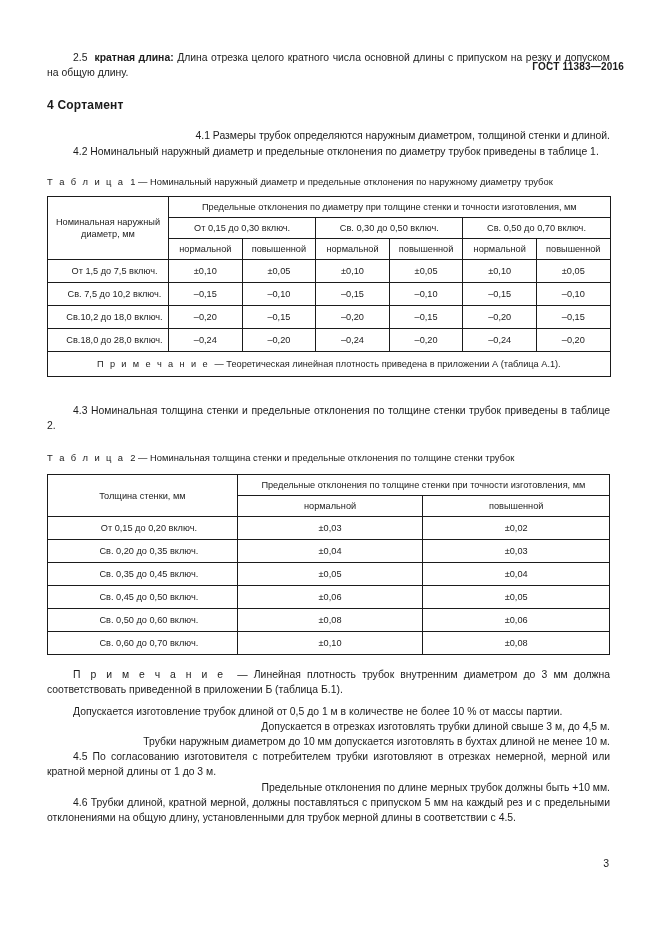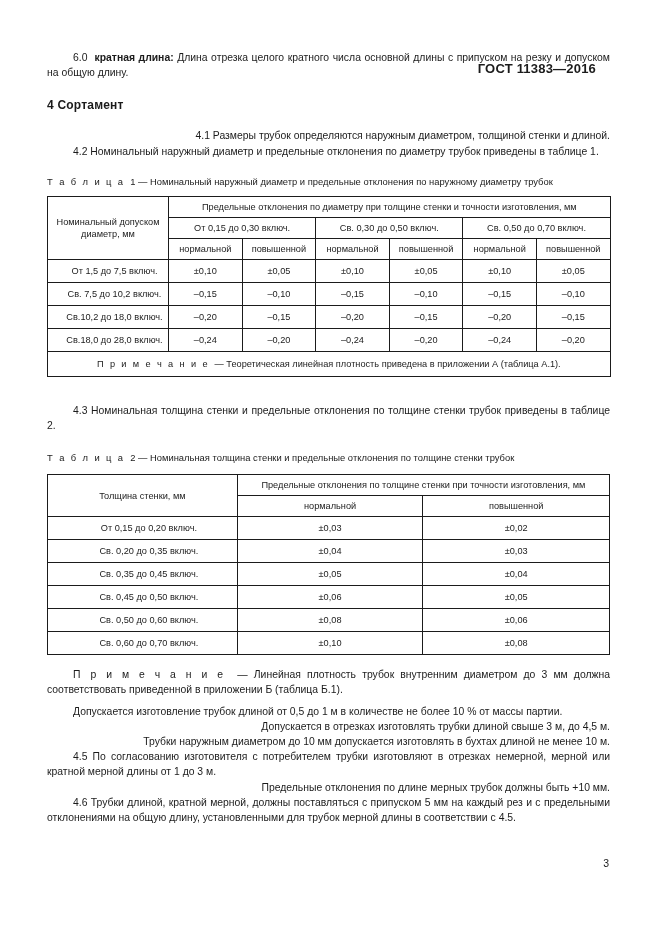--- a/index.html
+++ b/index.html
@@ -20,22 +20,22 @@
     position: absolute;
     left: 47px;
     top: 0;
     width: 563px;
   }
 
   
   .doc-header {
     position: absolute;
     top: 61px;
-    right: 65px;
-    font-size: 13px;
+    right: 37px;
+    font-size: 10px;
     font-weight: bold;
     letter-spacing: 0.2px;
     white-space: nowrap;
   }
 
   
   .para {
     font-size: 10.4px;
     line-height: 15.2px;
     text-align: justify;
@@ -116,21 +116,21 @@
 
 <div class="page">
 
   <div class="doc-header">ГОСТ 11383—2016</div>
 
   <div class="content">
     <div class="gap-18"></div>
     <div class="gap-18"></div>
     <div class="gap-14"></div>
 
-    <p class="para indent"><span>6.0</span>&nbsp;&nbsp;<span class="bold">кратная длина:</span>&nbsp;<span>Длина отрезка целого кратного числа основной длины с припуском на резку и допуском на общую длину.</span></p>
+    <p class="para indent"><span>2.5</span>&nbsp;&nbsp;<span class="bold">кратная длина:</span>&nbsp;<span>Длина отрезка целого кратного числа основной длины с припуском на резку и допуском на общую длину.</span></p>
 
     <div class="gap-18"></div>
 
     <p class="section-title">4  Сортамент</p>
 
     <div class="gap-16"></div>
 
     <p class="para indent nojust">4.1  Размеры трубок определяются наружным диаметром, толщиной стенки и длиной.</p>
     <p class="para indent">4.2  Номинальный наружный диаметр и предельные отклонения по диаметру трубок приведены в таблице 1.</p>
 
@@ -145,21 +145,21 @@
         <col style="width:121px">
         <col style="width:73.6px">
           <col style="width:73.6px">
         <col style="width:73.6px">
           <col style="width:73.6px">
         <col style="width:73.6px">
           <col style="width:73.6px">
       </colgroup>
       <tbody>
         <tr>
-          <td rowspan="3" class="h-cell stub center">Номинальный допуском диаметр, мм</td>
+          <td rowspan="3" class="h-cell stub center">Номинальная наружный диаметр, мм</td>
           <td colspan="6" class="h-cell">Предельные отклонения по диаметру при толщине стенки и точности изготовления, мм</td>
         </tr>
         <tr>
           <td colspan="2" class="h-cell">От 0,15 до 0,30 включ.</td>
           <td colspan="2" class="h-cell">Св. 0,30 до 0,50 включ.</td>
           <td colspan="2" class="h-cell">Св. 0,50 до 0,70 включ.</td>
         </tr>
         <tr>
           <td class="h-cell">нормальной</td>
           <td class="h-cell">повышенной</td>

